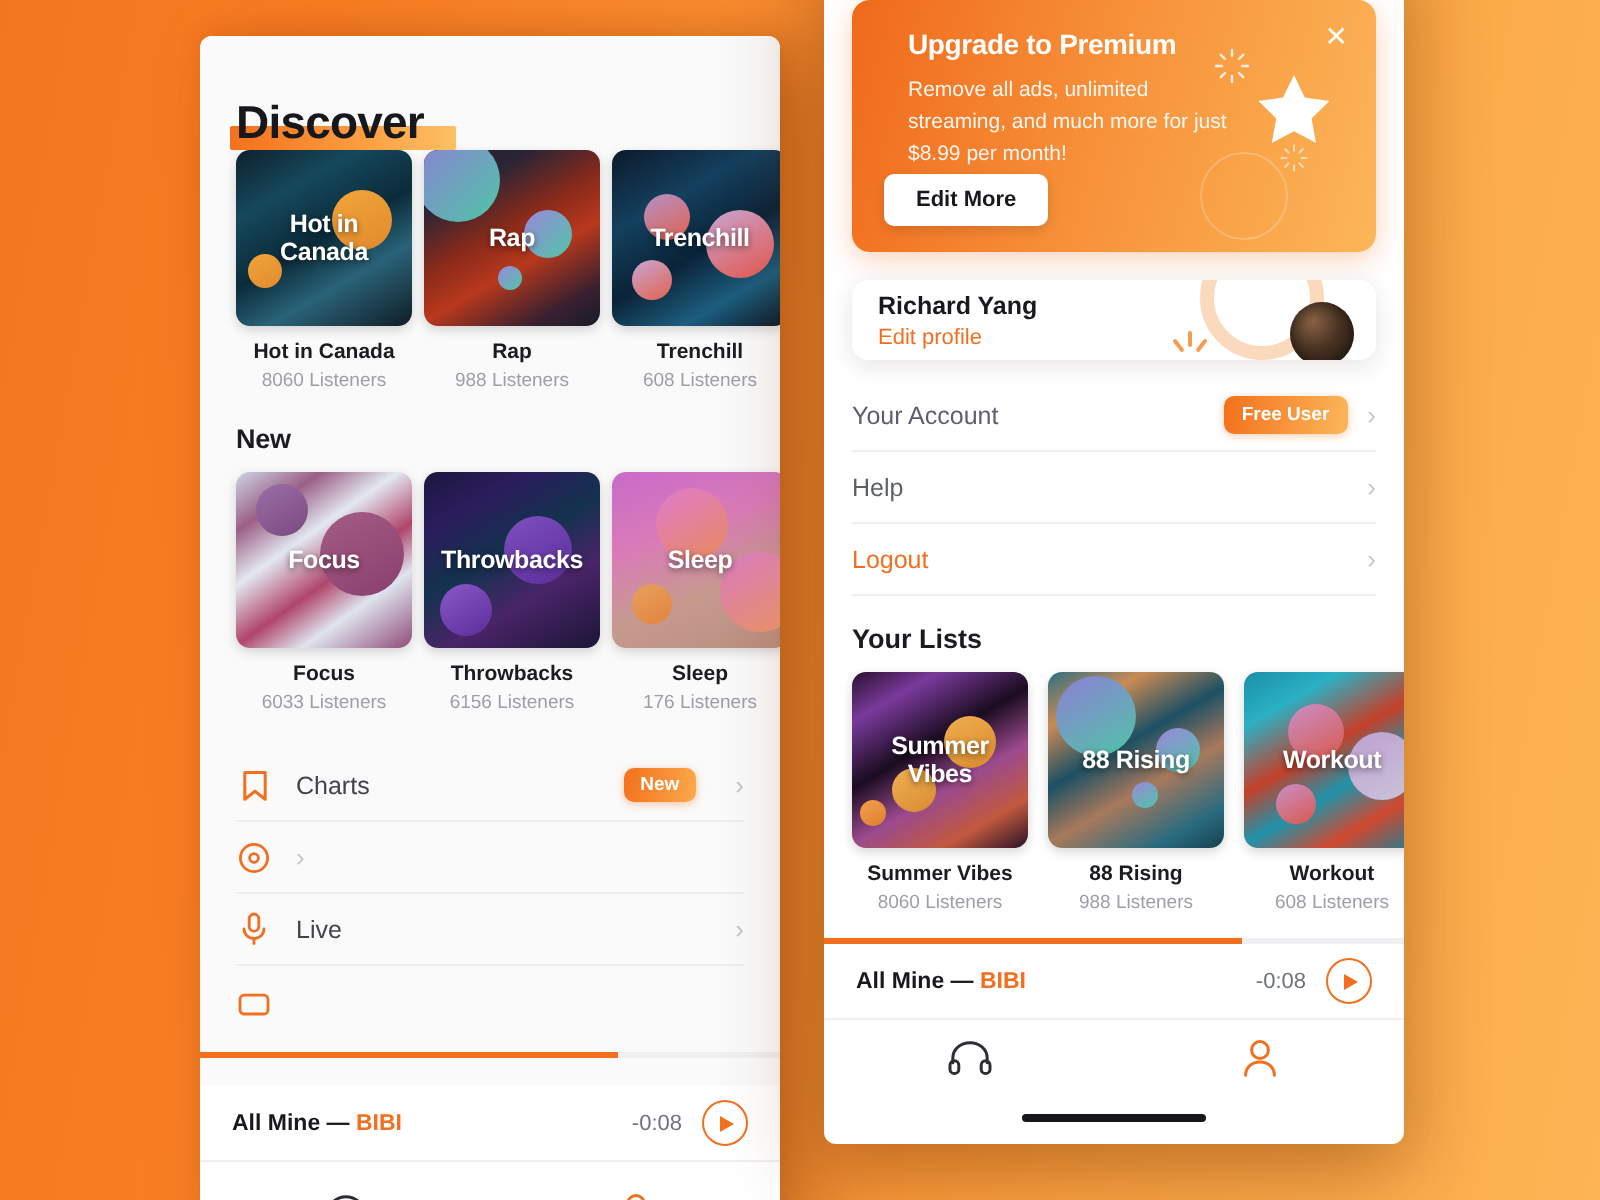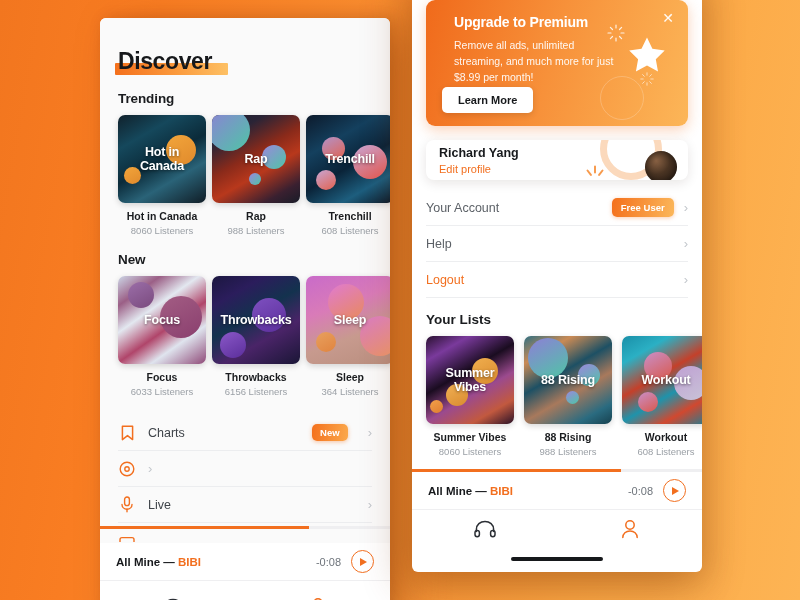--- a/index.html
+++ b/index.html
@@ -219,21 +219,20 @@
 
   <div class="phone" id="phone-left">
     <div class="l-scroll">
 
       <div class="page-title-wrap">
         <div class="title-underline"></div>
         <div class="page-title">Discover</div>
       </div>
 
       
-      <div class="section-head">Trending</div>
       <div class="card-row">
 
         <div class="card">
           <div class="art" style="background:linear-gradient(150deg,#10212c 0%,#15485c 25%,#0b2b3a 50%,#2a6378 70%,#101d26 100%);">
             <div class="blob" style="width:30px;height:30px;left:48px;top:20px;background:linear-gradient(150deg,#F2A53B,#E08A2C);"></div>
             <div class="blob" style="width:17px;height:17px;left:6px;top:52px;background:linear-gradient(150deg,#F2A53B,#E08A2C);"></div>
             <div class="label">Hot in<br>Canada</div>
           </div>
           <div class="card-name">Hot in Canada</div>
           <div class="card-sub">8060 Listeners</div>
@@ -287,21 +286,21 @@
         </div>
 
         <div class="card">
           <div class="art" style="background:linear-gradient(160deg,#C96BC9 0%,#D97BB8 35%,#C79A8E 65%,#B98E7E 100%);">
             <div class="blob" style="width:36px;height:36px;left:22px;top:8px;background:linear-gradient(150deg,#E07BD0,#E88A5C);"></div>
             <div class="blob" style="width:40px;height:40px;left:54px;top:40px;background:linear-gradient(150deg,#D97BC4,#E8925E);"></div>
             <div class="blob" style="width:20px;height:20px;left:10px;top:56px;background:linear-gradient(150deg,#E8A05E,#E0843F);"></div>
             <div class="label">Sleep</div>
           </div>
           <div class="card-name">Sleep</div>
-          <div class="card-sub">364 Listeners</div>
+          <div class="card-sub">176 Listeners</div>
         </div>
       </div>
 
       
       <div class="menu">
         <div class="menu-item">
           <span class="mi-icon">
             <svg width="13" height="16" viewBox="0 0 13 16">
                 <path d="M1.4 1.2h10.2v13.4L6.5 10.6 1.4 14.6z" fill="none" stroke="#F26F1F" stroke-width="1.5" stroke-linejoin="round"></path>
               </svg>
@@ -372,21 +371,21 @@
       </div>
     </div>
   </div>
 
   <div class="phone" id="phone-right">
     <div class="r-scroll">
 
       <div class="promo">
         <div class="promo-title">Upgrade to Premium</div>
         <div class="promo-body">Remove all ads, unlimited streaming, and much more for just $8.99 per month!</div>
-        <div class="promo-btn">Learn More</div>
+        <div class="promo-btn">Edit More</div>
         <div class="promo-close">✕</div>
         <div class="promo-star">
           <svg width="38" height="37" viewBox="0 0 38 37">
               <path d="M19 1.5l5.4 11.3 12.3 1.7-8.9 8.7 2.2 12.3L19 29.6 7.9 35.5l2.2-12.3-8.9-8.7 12.3-1.7z" fill="#fff"></path>
             </svg>
         </div>
         <div class="sparkle" style="right:63px;top:24px;">
           <svg width="18" height="18" viewBox="0 0 18 18" opacity=".85">
               <g stroke="#fff" stroke-width="1.2" stroke-linecap="round">
                 <path d="M9 1v3M9 14v3M1 9h3M14 9h3M3.4 3.4l2.1 2.1M12.5 12.5l2.1 2.1M14.6 3.4l-2.1 2.1M5.5 12.5l-2.1 2.1"></path>

